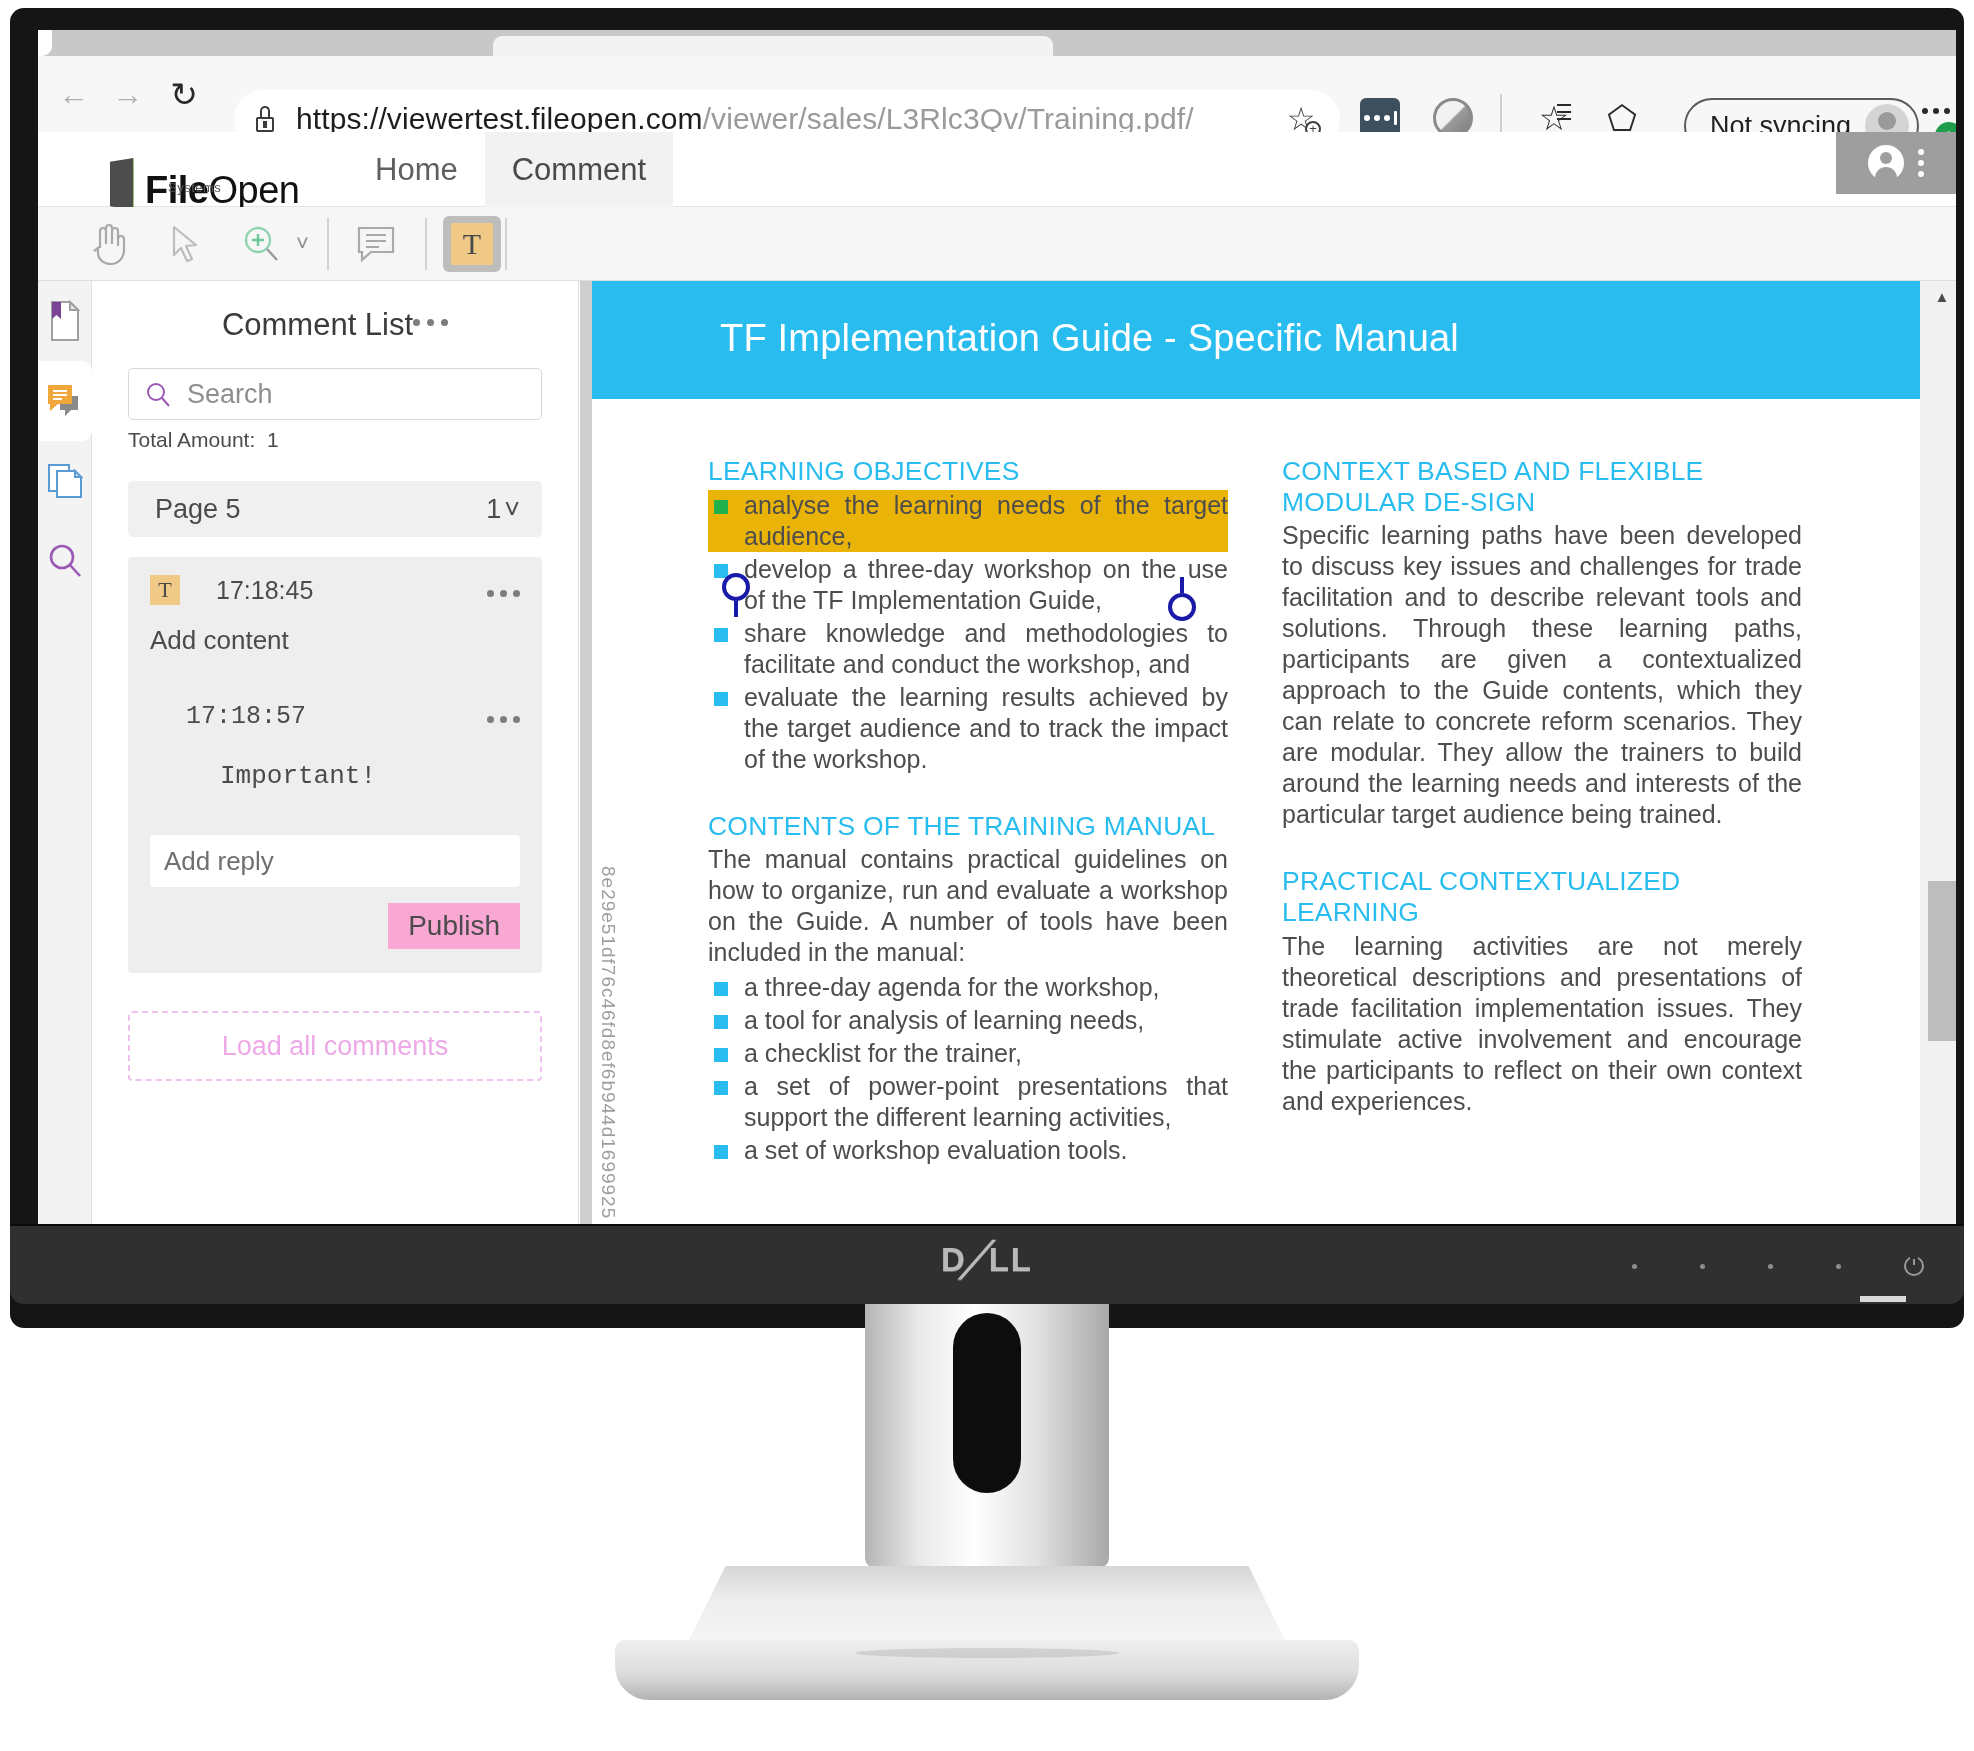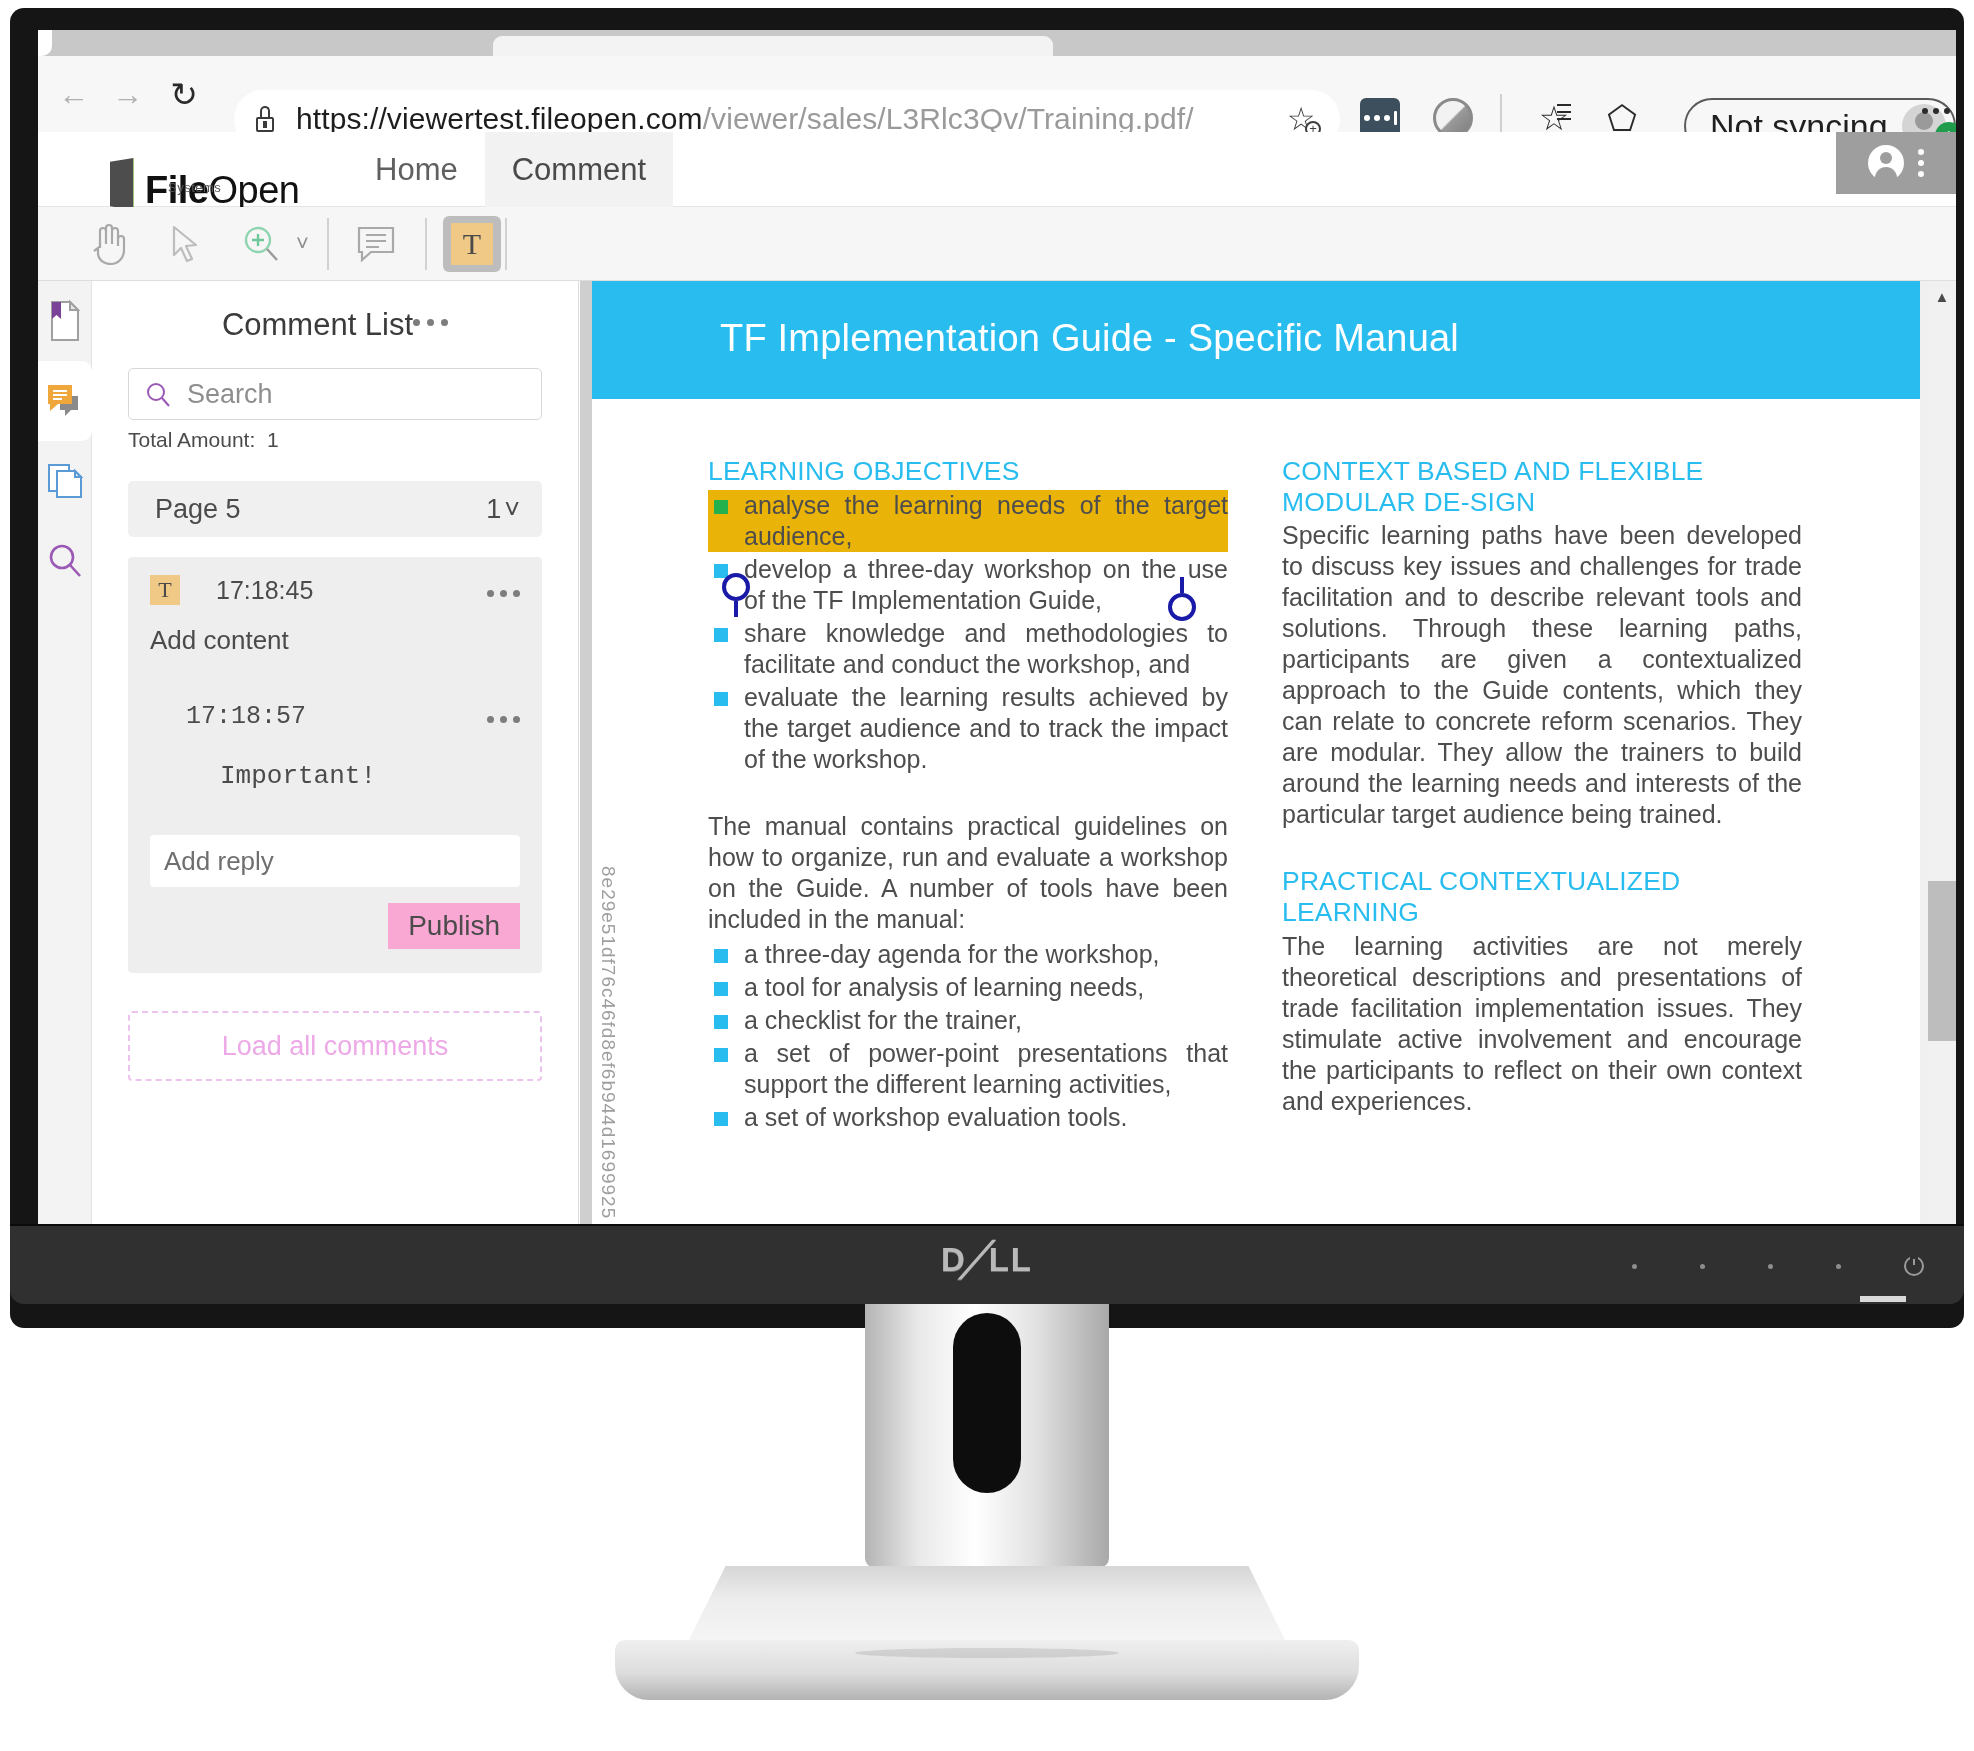--- a/index.html
+++ b/index.html
@@ -160,21 +160,21 @@
   .collections-lines { position: absolute; left: 1519px; top: 48px; }
   .collections-lines span { display:block; width: 14px; height: 2px; background:#2a2a2a; margin-bottom: 5px; }
   .shield-icon { left: 1558px; width: 52px; font-size: 34px; color: #2a2a2a; }
 
   .profile-pill {
     position: absolute; left: 1646px; top: 42px; height: 56px; min-width: 214px;
     border: 2px solid #5a5a5a; border-radius: 28px;
     display: flex; align-items: center; padding: 0 8px 0 24px; gap: 14px;
     background: #f7f7f7;
   }
-  .profile-pill span { font-size: 34px; color: #1f1f1f; white-space: nowrap; }
+  .profile-pill span { font-size: 27px; color: #1f1f1f; white-space: nowrap; }
   .avatar-circ {
     width: 44px; height: 44px; border-radius: 50%; background: #d4d4d4;
     position: relative; overflow: hidden; flex: none;
   }
   .avatar-circ::before { content:""; position:absolute; left:13px; top:8px; width:18px; height:18px; border-radius:50%; background:#9a9a9a; }
   .avatar-circ::after  { content:""; position:absolute; left:6px; top:29px; width:32px; height:22px; border-radius:16px 16px 0 0; background:#9a9a9a; }
   .settings-dots {
     position: absolute; left: 1884px; top: 52px; display: flex; gap: 5px;
   }
   .settings-dots i { width: 6px; height: 6px; border-radius: 50%; background: #2b2b2b; display: block; }
@@ -615,20 +615,21 @@
 
             <div class="doc-col col-left">
               <div class="doc-h2">LEARNING OBJECTIVES</div>
               <ul class="doc-ul">
                 <li class="doc-li hl">analyse the learning needs of the target audience,</li>
                 <li class="doc-li">develop a three-day workshop on the use of the TF Implementation Guide,</li>
                 <li class="doc-li">share knowledge and methodologies to facilitate and conduct the workshop, and</li>
                 <li class="doc-li">evaluate the learning results achieved by the target audience and to track the impact of the workshop.</li>
               </ul>
               <div class="sec-gap"></div>
+              <div class="doc-h2">CONTENTS OF THE TRAINING MANUAL</div>
               <div class="doc-p">The manual contains practical guidelines on how to organize, run and evaluate a workshop on the Guide.  A number of tools have been included in the manual:</div>
               <ul class="doc-ul">
                 <li class="doc-li">a three-day agenda for the workshop,</li>
                 <li class="doc-li">a tool for analysis of learning needs,</li>
                 <li class="doc-li">a checklist for the trainer,</li>
                 <li class="doc-li">a set of power-point presentations that support the different learning activities,</li>
                 <li class="doc-li">a set of workshop evaluation tools.</li>
               </ul>
             </div>
 

